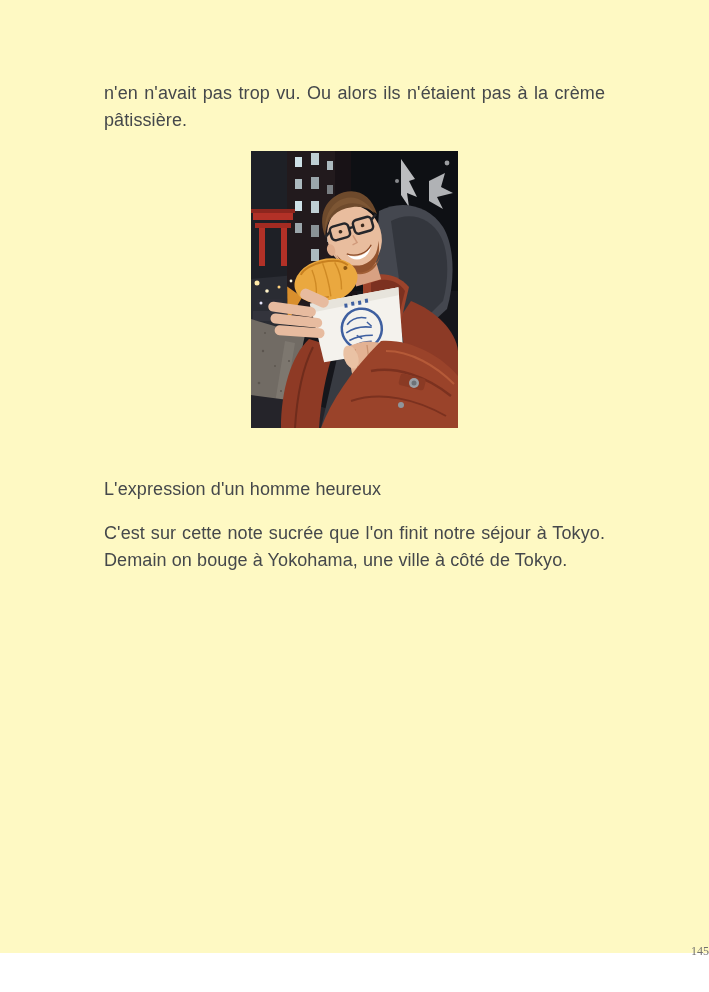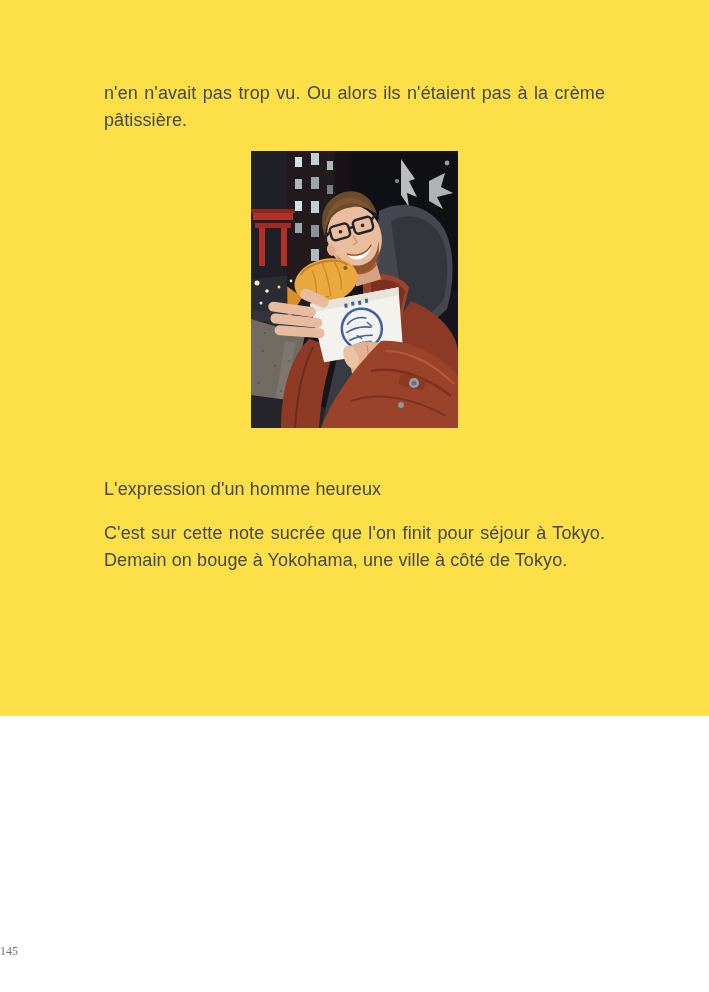--- a/index.html
+++ b/index.html
@@ -3,21 +3,21 @@
 <meta charset="utf-8">
 <style>
   * { margin: 0; padding: 0; box-sizing: border-box; }
   html, body { background: #ffffff; }
   body {
     width: 709px; height: 992px;
     position: relative;
     font-family: "Liberation Sans", "DejaVu Sans", sans-serif;
     overflow: hidden;
   }
-  .page { width: 709px; height: 716px; position: relative; background: #fde047; }
+  .page { width: 709px; height: 953px; position: relative; background: #fef9c3; }
   .content {
     position: absolute; top: 0; left: 0; right: 0;
     padding: 80px 104px 0 104px;
   }
   .content p {
     font-size: 18px;
     line-height: 27px;
     color: #45484b;
     text-align: justify;
     margin: 0 0 17px 0;
@@ -25,21 +25,21 @@
   }
   .content p.caption { text-align: left; margin-top: 48px; }
   figure.photo-figure {
     width: 207px; height: 277px;
     margin: 0 auto 42px auto;
     line-height: 0;
   }
   figure.photo-figure svg { display: block; }
   .page-footer {
     position: absolute; top: 941px; left: 0; right: 0;
-    text-align: left;
+    text-align: right;
   }
   .page-footer span {
     font-family: "Liberation Serif", "DejaVu Serif", serif;
     font-size: 12px;
     color: #72716f;
   }
 </style>
 </head>
 <body>
 
@@ -211,20 +211,20 @@
             <circle cx="163" cy="232" r="2.5" fill="#6d7277"></circle>
             <circle cx="150" cy="254" r="3" fill="#8f959b"></circle>
           </g>
         </g>
       </svg>
     </figure>
 
     <p class="caption">L'expression d'un homme heureux</p>
 
 
-    <p>C'est sur cette note sucrée que l'on finit pour séjour à Tokyo. Demain on bouge à Yokohama, une ville à côté de Tokyo.</p>
+    <p>C'est sur cette note sucrée que l'on finit notre séjour à Tokyo. Demain on bouge à Yokohama, une ville à côté de Tokyo.</p>
 
   </main>
 
   <footer class="page-footer">
     <span>145</span>
   </footer>
 </div>
 
 </body></html>

